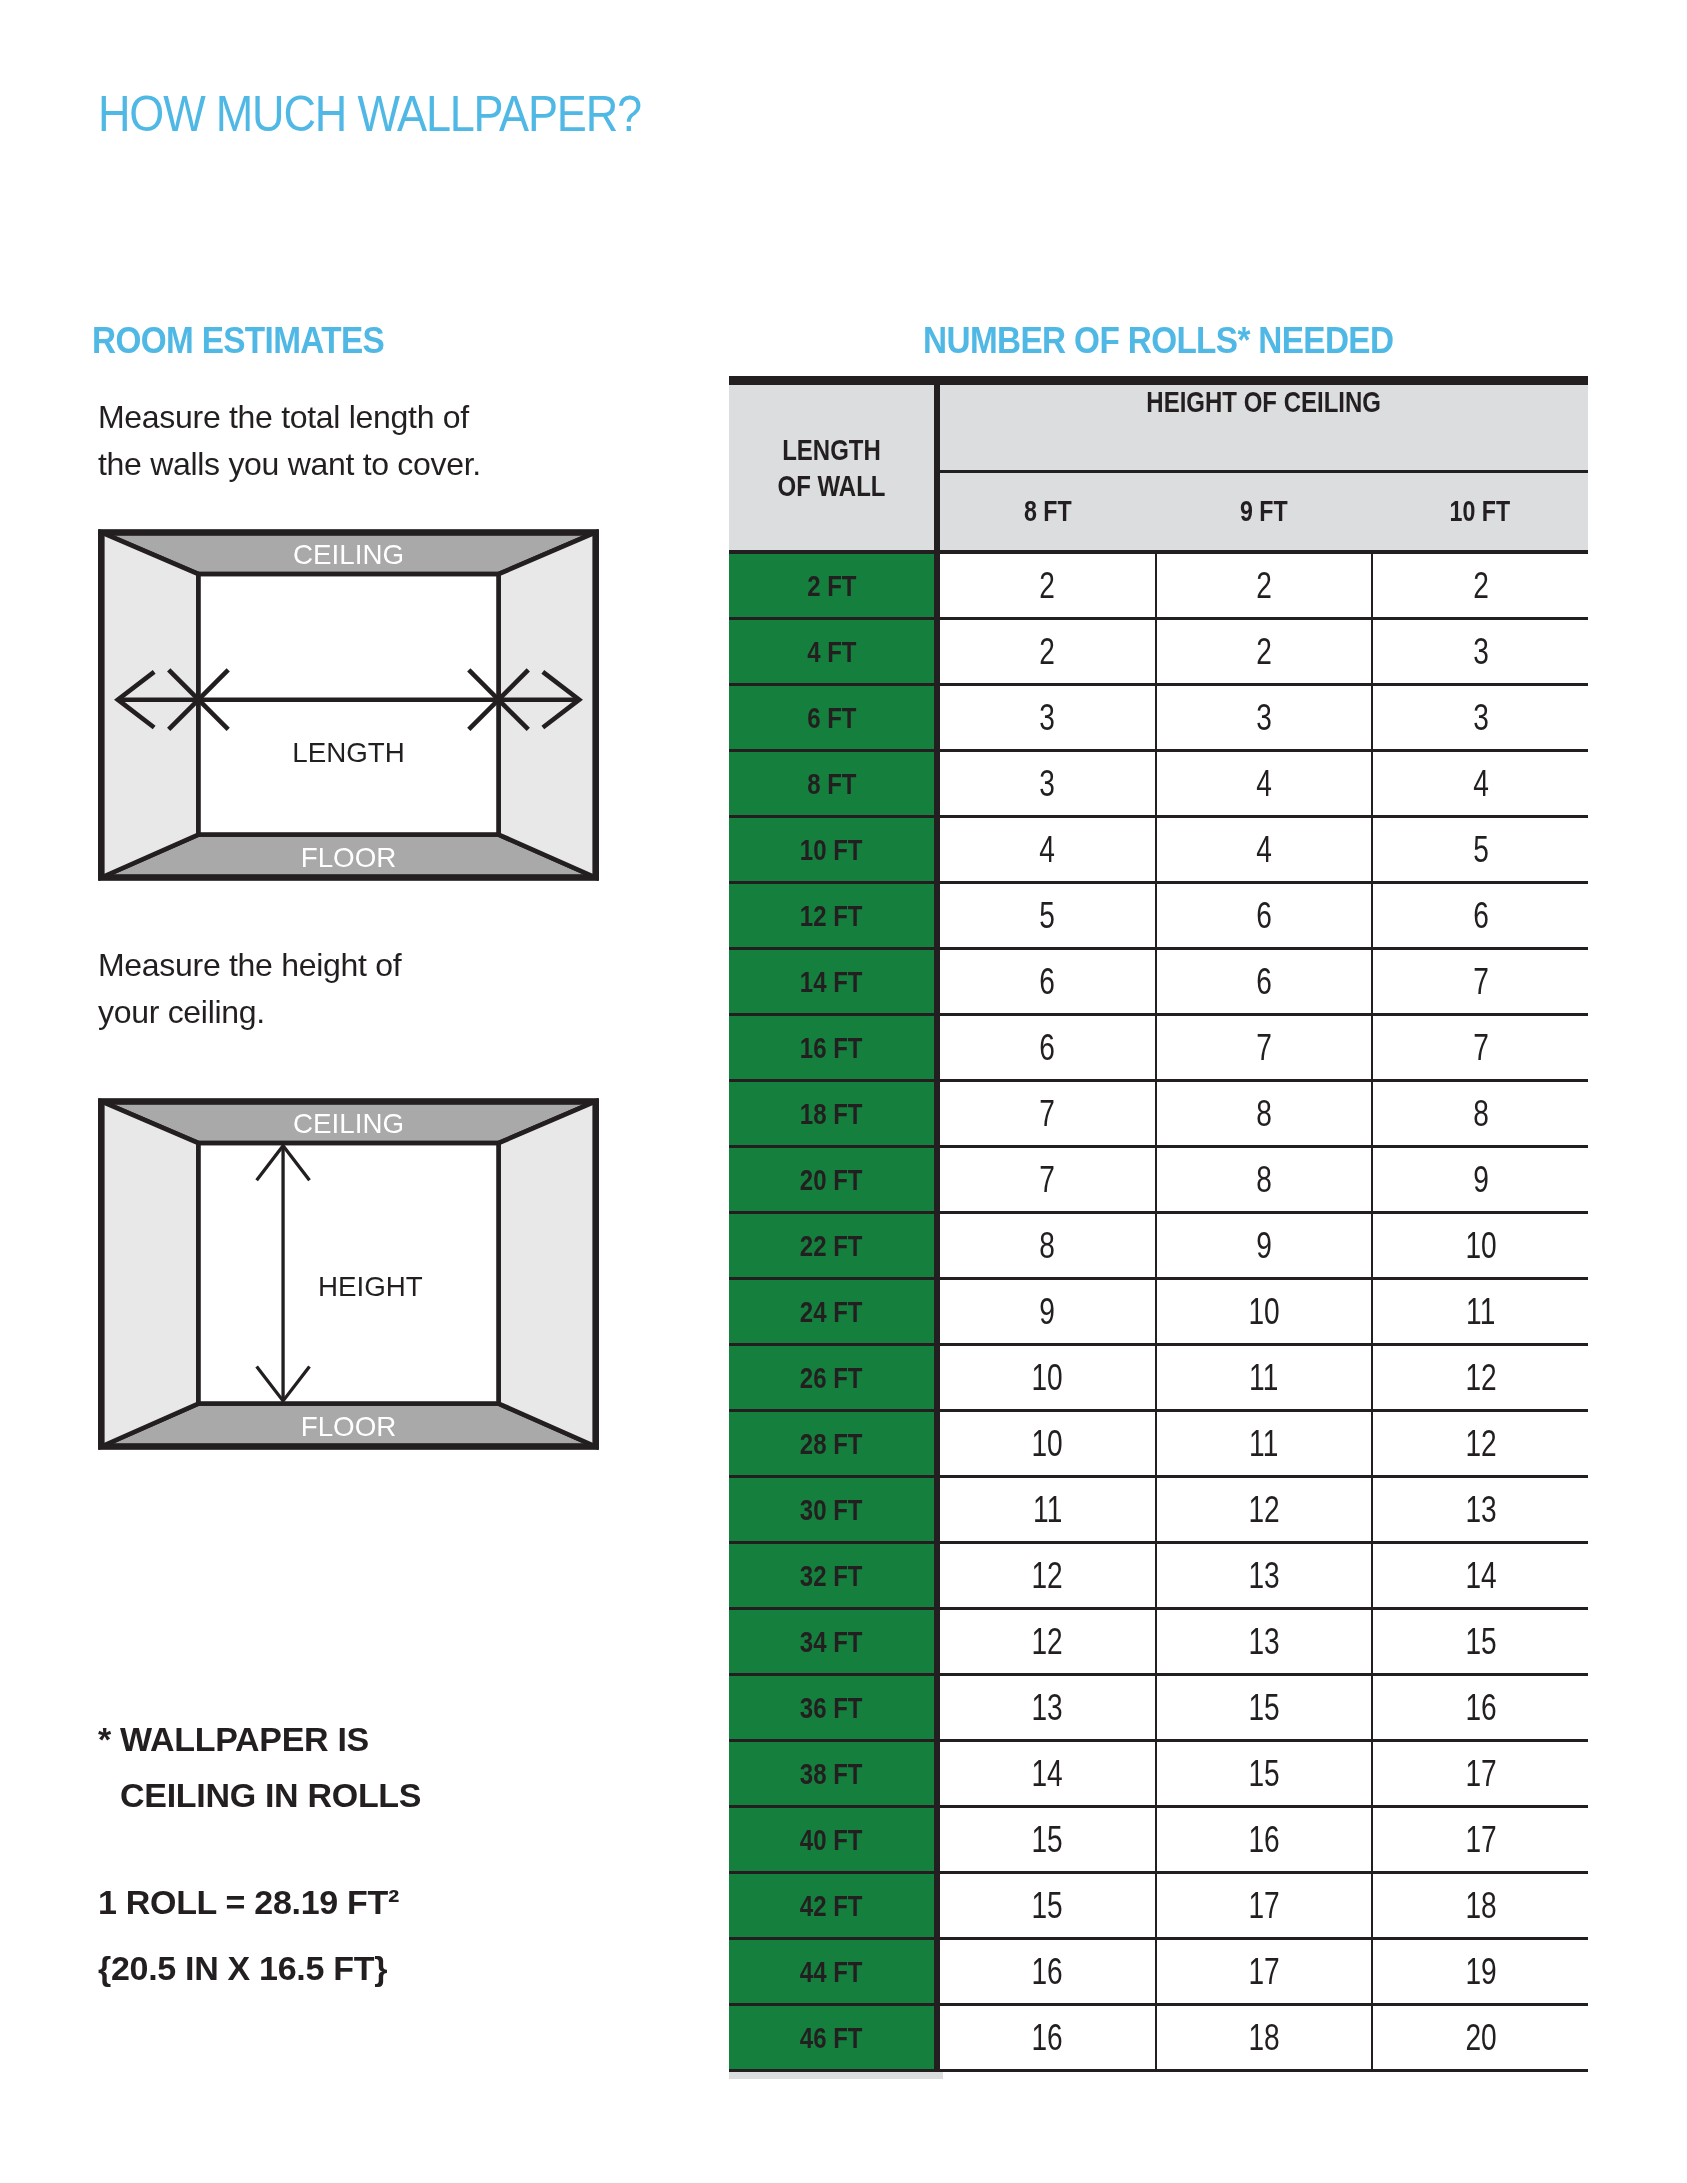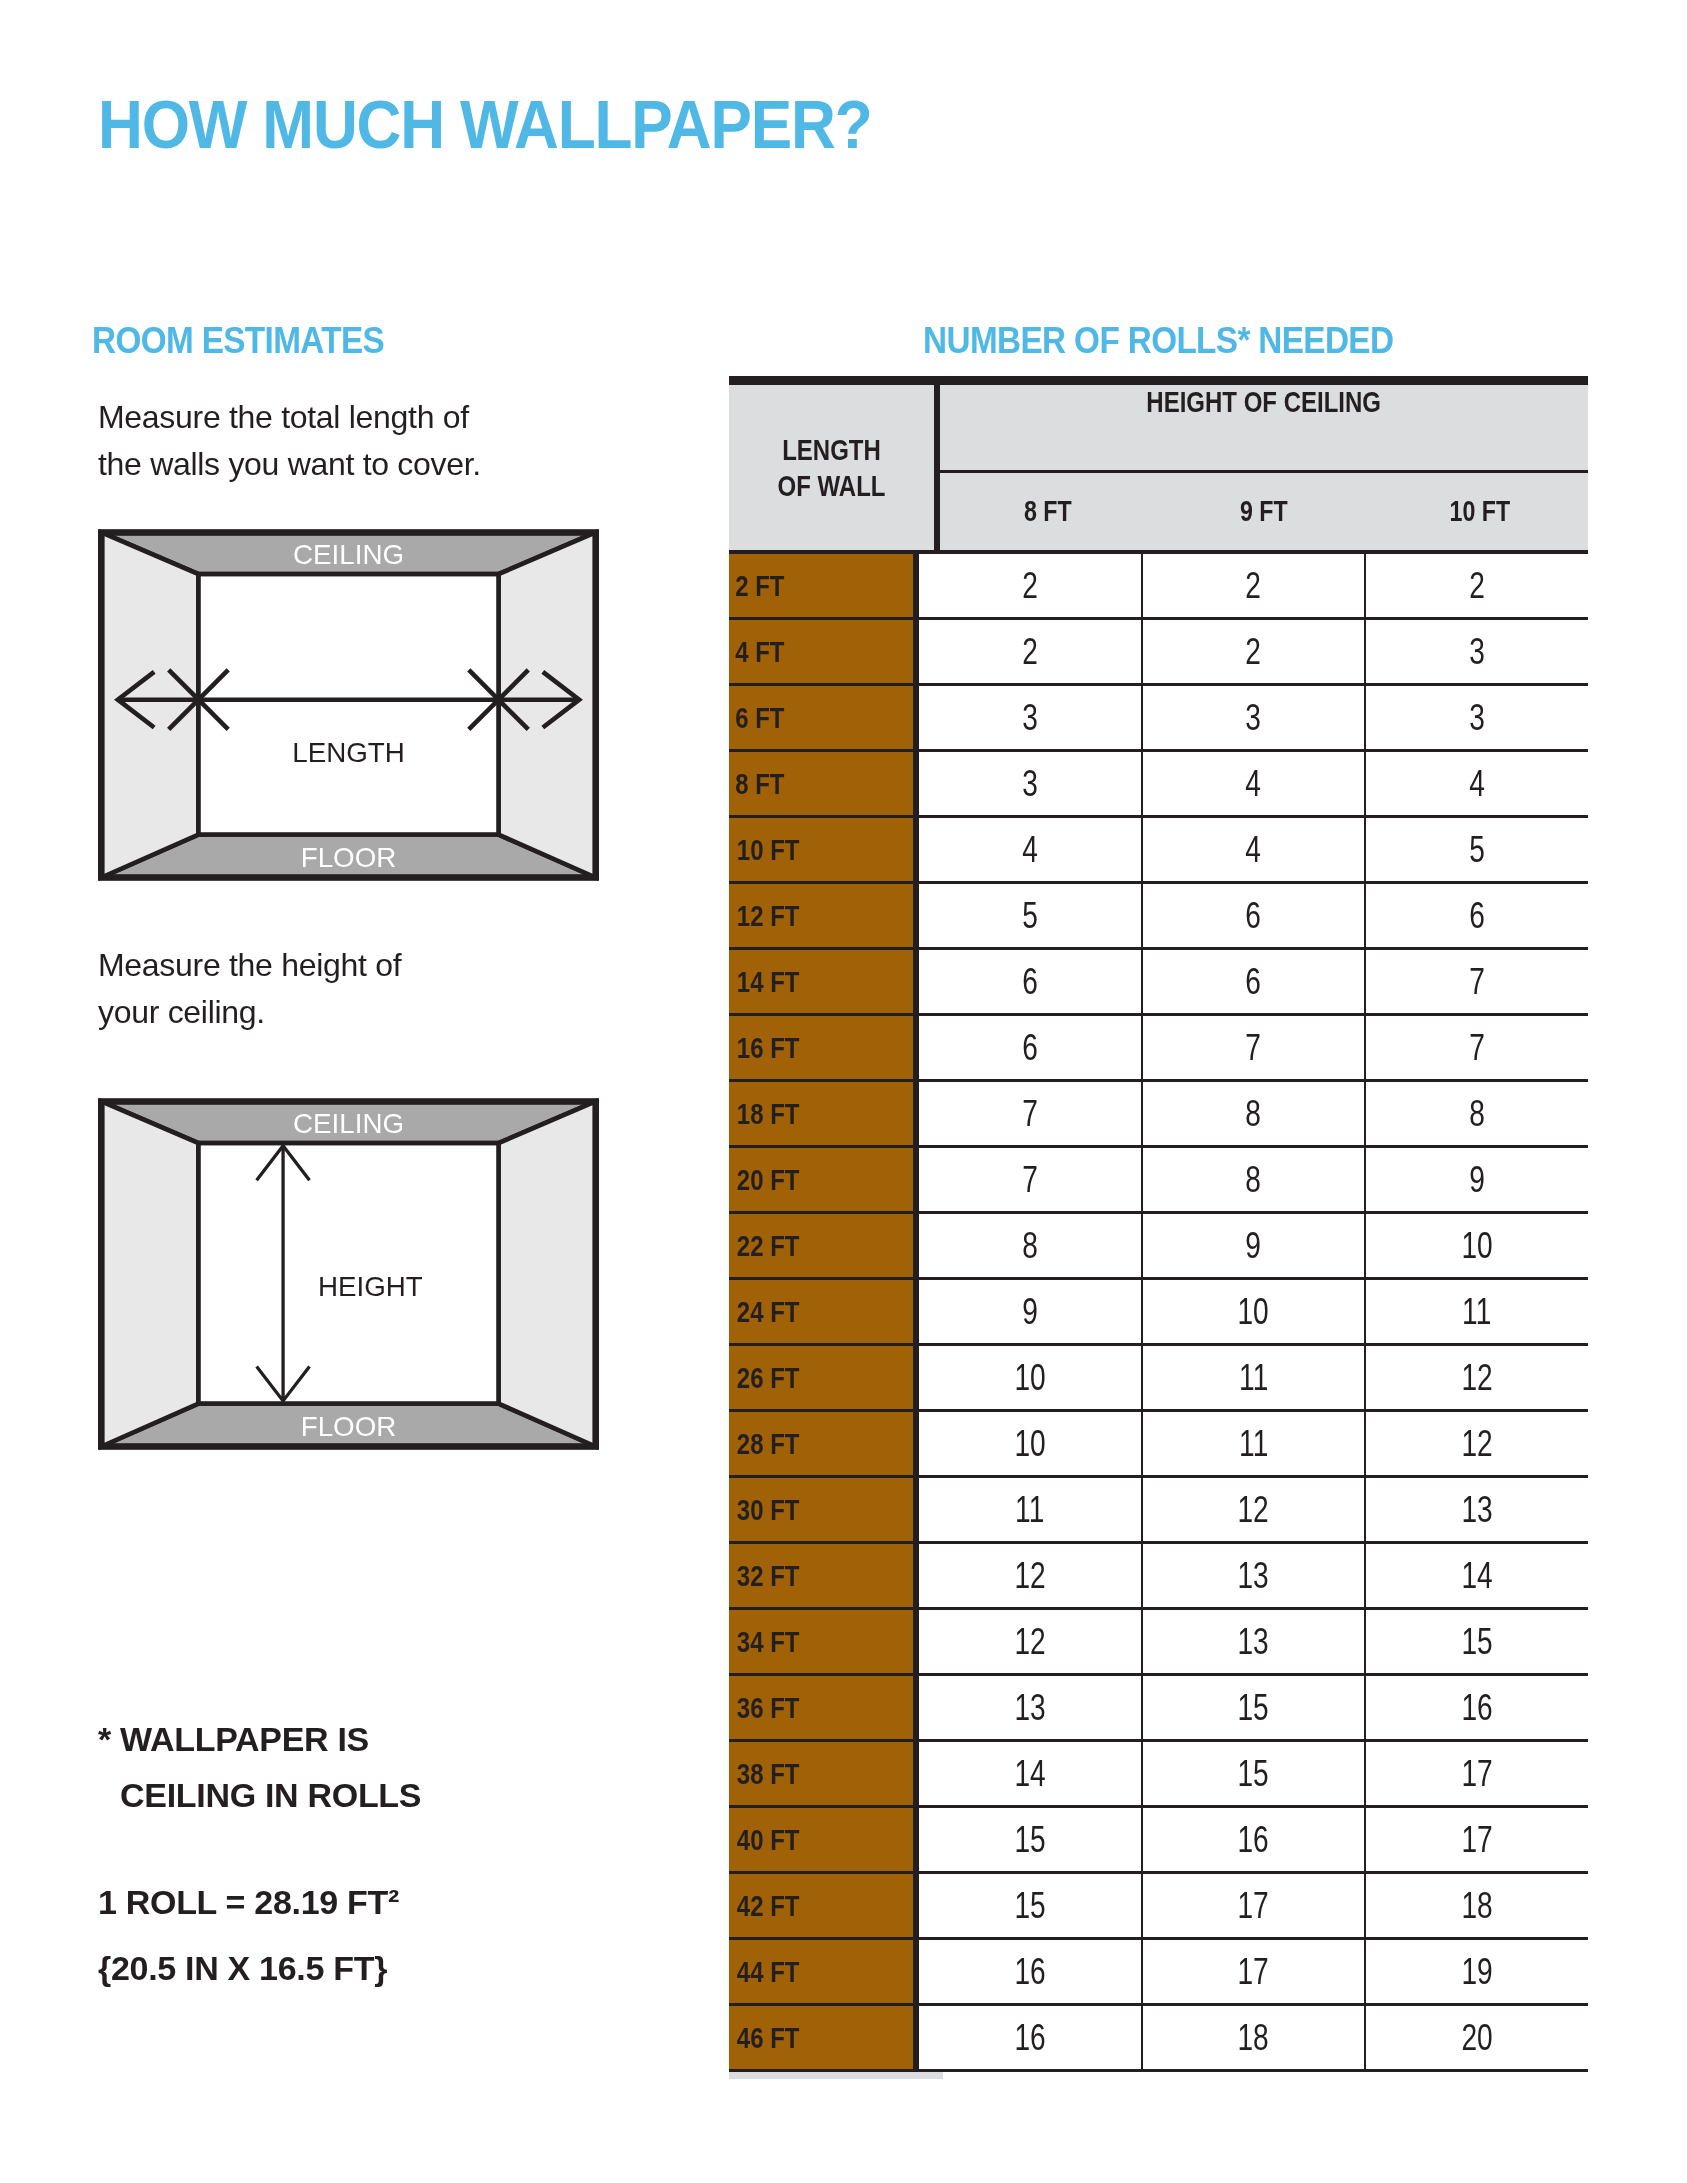--- a/index.html
+++ b/index.html
@@ -5,21 +5,21 @@
   html,body{margin:0;padding:0;background:#ffffff;}
   .page{position:relative;width:1687px;height:2183px;background:#ffffff;overflow:hidden;
         font-family:"Liberation Sans", sans-serif;color:#231f20;}
   .abs{position:absolute;}
   .cx{display:inline-block;transform:scaleX(0.8);transform-origin:center;}
   .cxl{display:inline-block;transform:scaleX(0.9);transform-origin:left center;}
   .ml{white-space:pre-line;}
   .blue{color:#4fb8e5;}
 
   
-  .title{left:98px;top:85px;font-size:69px;font-weight:bold;letter-spacing:-1.3px;}
+  .title{left:98px;top:85px;font-size:50px;font-weight:normal;letter-spacing:-1.3px;}
   .sec-head{top:320px;font-size:37px;font-weight:bold;letter-spacing:-0.7px;}
   .room-head{left:92px;}
   .rolls-head{left:729px;width:859px;text-align:center;}
 
   
   .para{left:98px;font-size:32px;line-height:148%;letter-spacing:-0.3px;}
   .p1{top:394px;}
   .p2{top:942px;}
   .p3{top:1507px;}
   .fn{left:98px;font-size:34px;font-weight:bold;letter-spacing:-0.3px;}
@@ -39,21 +39,21 @@
   .rolls-table *{box-sizing:border-box;}
   .topbar{height:9.3px;background:#231f20;width:100%;}
   .thead{display:flex;height:169px;border-bottom:4.6px solid #231f20;background:#dcddde;}
   .lab-col{width:211px;border-right:6.6px solid #231f20;display:flex;align-items:center;justify-content:center;}
   .rowhead-text{font-size:30px;font-weight:bold;text-align:center;line-height:118%;}
   .head-right{flex:1;display:flex;flex-direction:column;}
   .colgroup{height:88px;border-bottom:3.3px solid #231f20;display:flex;justify-content:center;font-size:30px;font-weight:bold;}
   .subcols{flex:1;display:flex;}
   .subcol{flex:1;display:flex;align-items:center;justify-content:center;font-size:29px;font-weight:bold;}
   .t-row{display:flex;height:66px;border-bottom:3.3px solid #231f20;}
-  .t-label{width:190px;border-right:6.6px solid #231f20;background:#a16207;display:flex;align-items:center;justify-content:flex-start;font-size:30px;font-weight:bold;}
+  .t-label{width:211px;border-right:6.6px solid #231f20;background:#15803d;display:flex;align-items:center;justify-content:center;font-size:30px;font-weight:bold;}
   .t-val{flex:1;background:#ffffff;display:flex;align-items:center;justify-content:center;font-size:36px;}
   .t-val.bl{border-left:2.6px solid #231f20;}
   .num{transform:scaleX(0.78);}
   .gray-tab{width:214px;height:6.6px;background:#dcddde;}
 </style>
 </head>
 <body>
 
 <div class="page">
 

